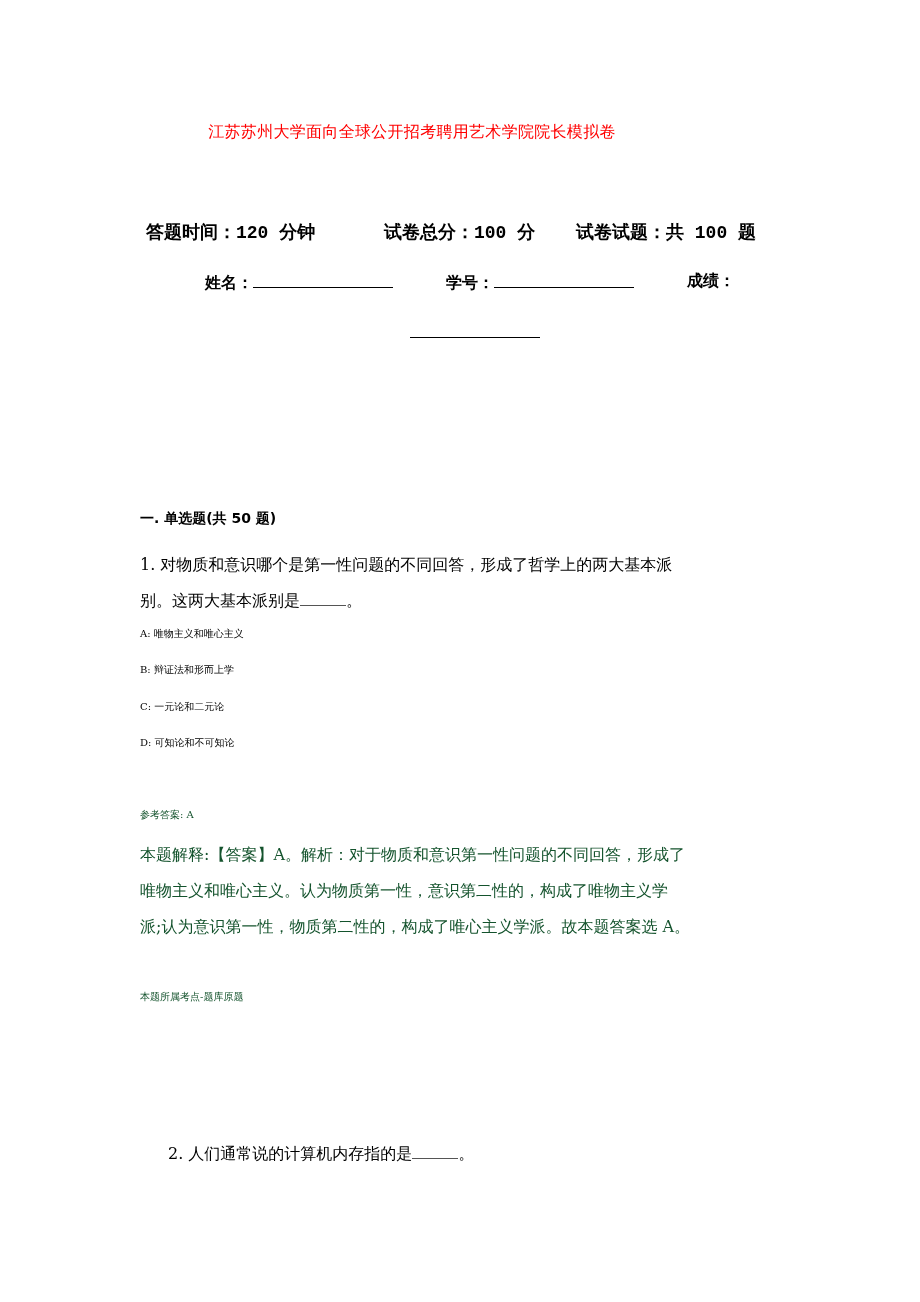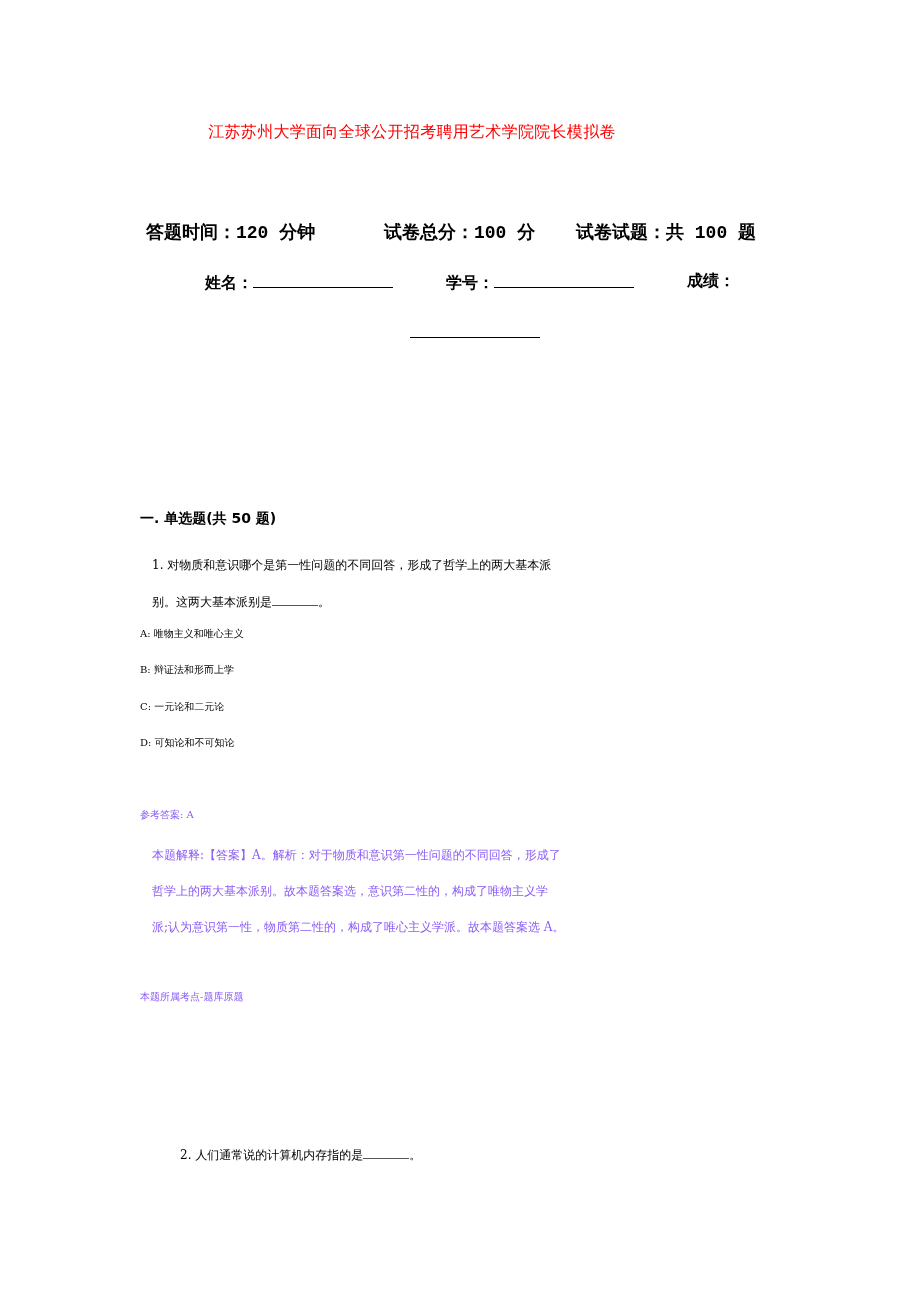--- a/index.html
+++ b/index.html
@@ -42,29 +42,29 @@
     height: 16px;
     vertical-align: baseline;
   }
   .section-title {
     left: 140px; top: 510px;
     font-family: "DejaVu Sans", "Liberation Sans", sans-serif;
     font-weight: bold;
     font-size: 14px;
   }
   .q-text {
-    left: 152px;
-    font-size: 12px;
+    left: 140px;
+    font-size: 16px;
     line-height: 20px;
   }
   .opt {
     left: 140px;
     font-size: 10px;
   }
-  .red { color: #8b5cf6; }
+  .red { color: #14532d; }
   .ans-blank {
     display: inline-block;
     width: 46px;
     border-bottom: 1px solid #555;
     height: 14px;
   }
 </style>
 </head>
 <body>
 
@@ -93,21 +93,21 @@
     <span>别。这两大基本派别是</span><span class="ans-blank"></span><span>。</span>
   </div>
 
   <div class="abs opt" style="top:627px;">A: 唯物主义和唯心主义</div>
   <div class="abs opt" style="top:663px;">B: 辩证法和形而上学</div>
   <div class="abs opt" style="top:700px;">C: 一元论和二元论</div>
   <div class="abs opt" style="top:736px;">D: 可知论和不可知论</div>
 
   <div class="abs opt red" style="top:808px;">参考答案: A</div>
   <div class="abs q-text red" style="top:845px;">本题解释:【答案】A。解析：对于物质和意识第一性问题的不同回答，形成了</div>
-  <div class="abs q-text red" style="top:881px;">哲学上的两大基本派别。故本题答案选，意识第二性的，构成了唯物主义学</div>
+  <div class="abs q-text red" style="top:881px;">唯物主义和唯心主义。认为物质第一性，意识第二性的，构成了唯物主义学</div>
   <div class="abs q-text red" style="top:917px;">派;认为意识第一性，物质第二性的，构成了唯心主义学派。故本题答案选 A。</div>
 
   <div class="abs opt red" style="top:990px;">本题所属考点-题库原题</div>
 </div>
 
 <div>
   <div class="abs q-text" style="top:1144px;margin-left:28px;">
     <span>2. 人们通常说的计算机内存指的是</span><span class="ans-blank"></span><span>。</span>
   </div>
 </div>

